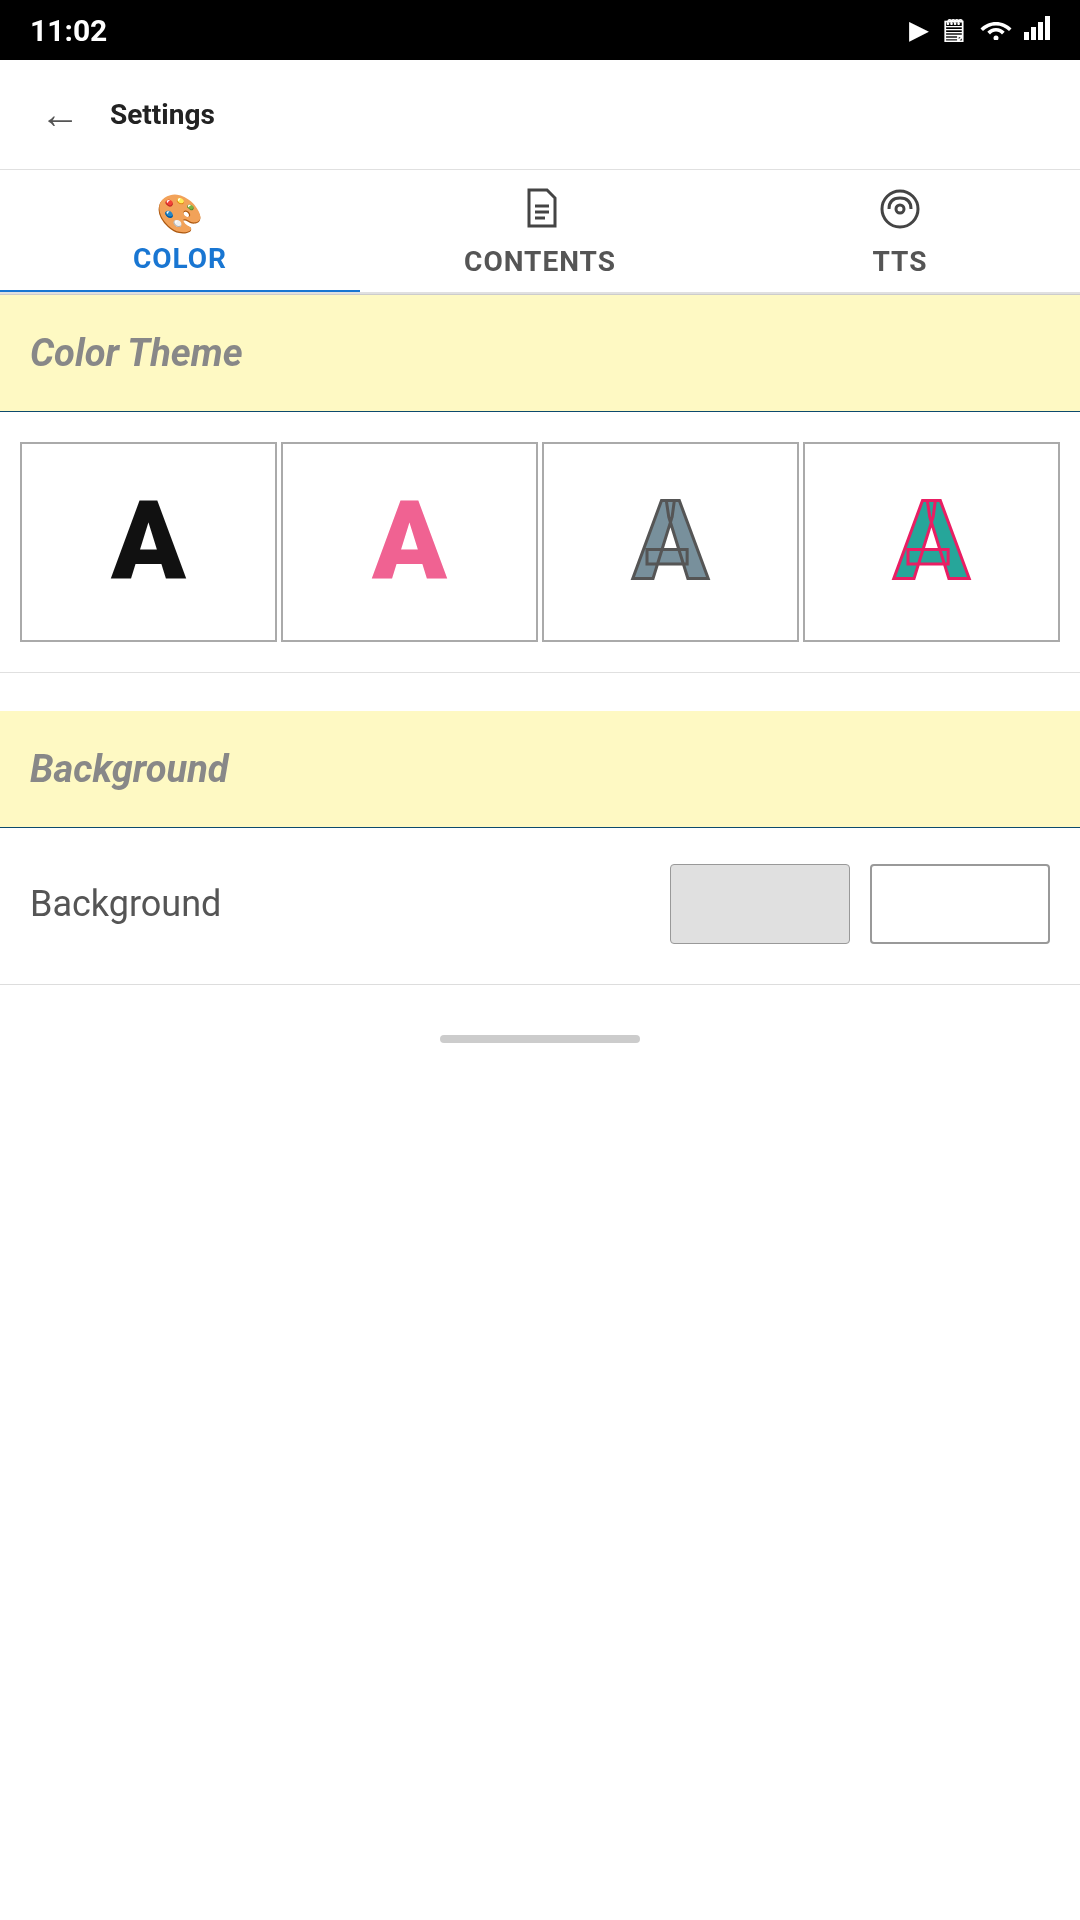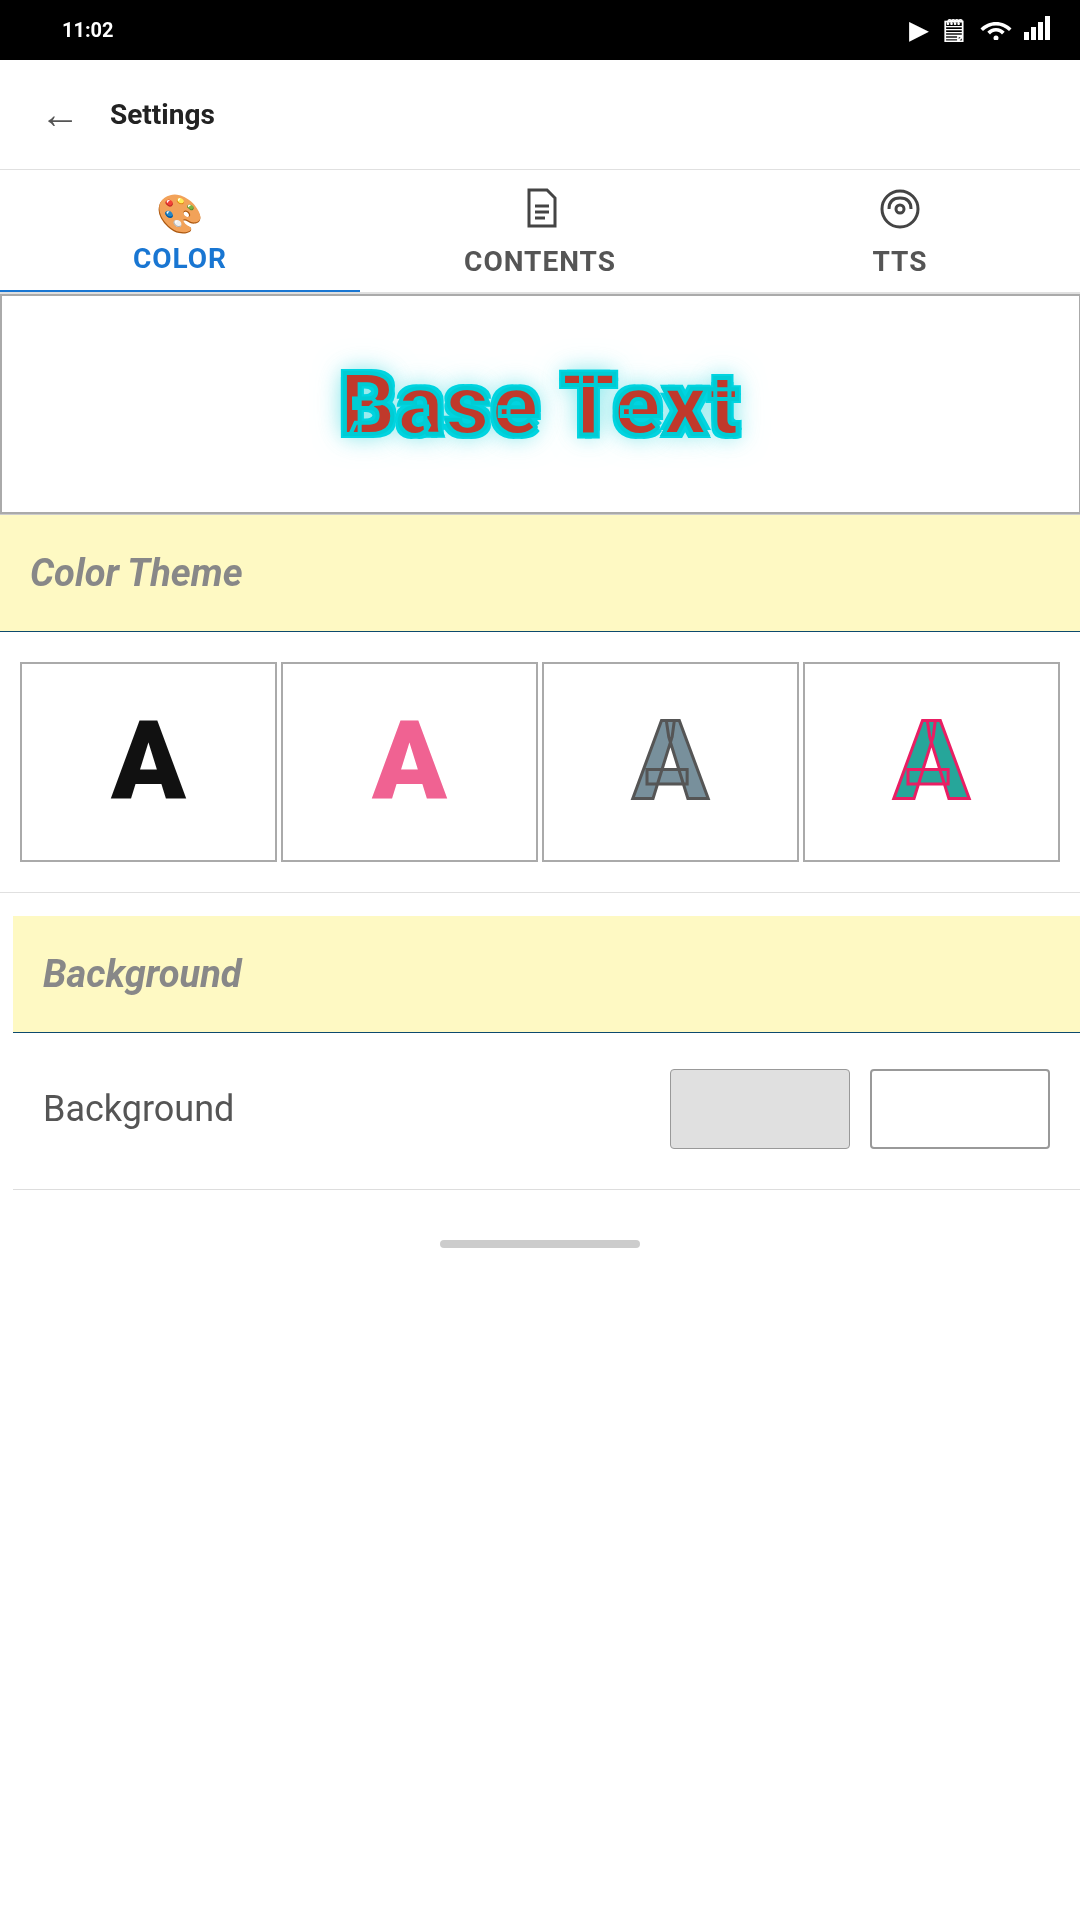--- a/index.html
+++ b/index.html
@@ -18,21 +18,21 @@
       height: 60px;
       background: #000;
       display: flex;
       align-items: center;
       justify-content: space-between;
       padding: 0 30px;
       color: #fff;
       font-size: 28px;
       font-weight: bold;
     }
-    .status-bar .time { font-size: 20px; font-weight: bold; margin-left: 32px; }
+    .status-bar .time { font-size: 30px; font-weight: bold; }
     .status-icons { display: flex; align-items: center; gap: 12px; }
 
     
     .app-bar {
       width: 100%;
       height: 110px;
       background: #fff;
       display: flex;
       align-items: center;
       padding: 0 30px;
@@ -195,22 +195,21 @@
       color: #78909c;
       -webkit-text-stroke: 3px #555;
     }
     .theme-a.teal {
       color: #26a69a;
       -webkit-text-stroke: 3px #e91e63;
     }
 
     
     .bg-section {
-      margin-top: 23px;
-      padding-left: 13px;
+      margin-top: 38px;
     }
     .bg-row {
       padding: 36px 30px 40px;
       display: flex;
       align-items: center;
       justify-content: space-between;
       border-bottom: 1px solid #ddd;
     }
     .bg-label {
       font-size: 36px;
@@ -292,23 +291,20 @@
         <circle cx="21" cy="21" r="4"></circle>
         <path d="M 10 21 Q 10 10 21 10"></path>
         <path d="M 32 21 Q 32 10 21 10"></path>
       </svg>
     </span>
     <span class="tab-label">TTS</span>
   </div>
 </div>
 
 <div class="preview-row">
-  <div class="preview-cell">
-    <span class="base-text">Base Text</span>
-  </div>
 </div>
 
 <div class="section-header">
   <span class="section-title">Color Theme</span>
 </div>
 
 <div class="theme-picker">
   <div class="theme-option">
     <span class="theme-a black">A</span>
   </div>

